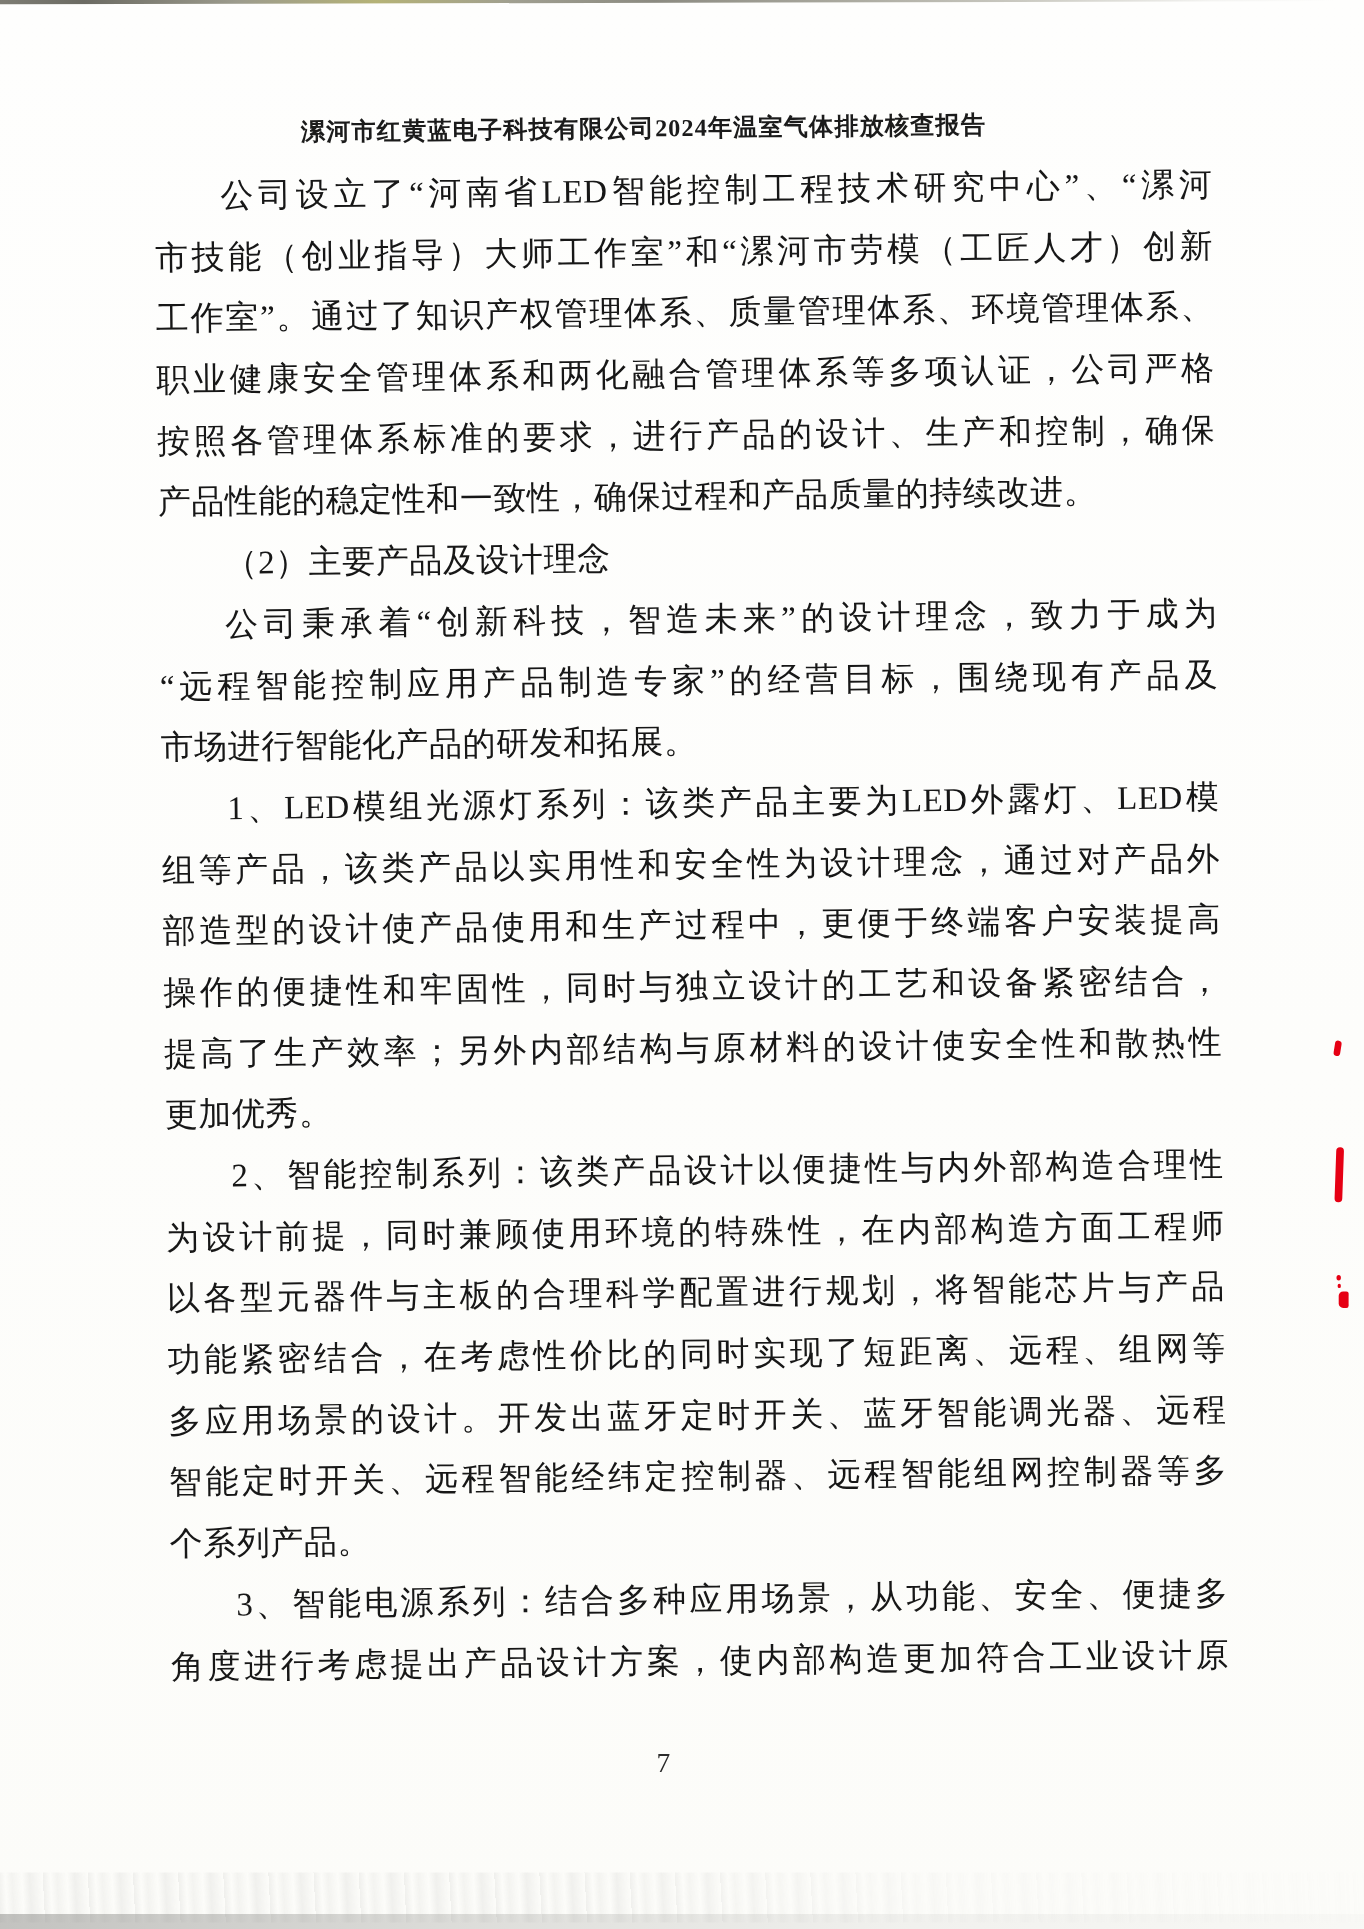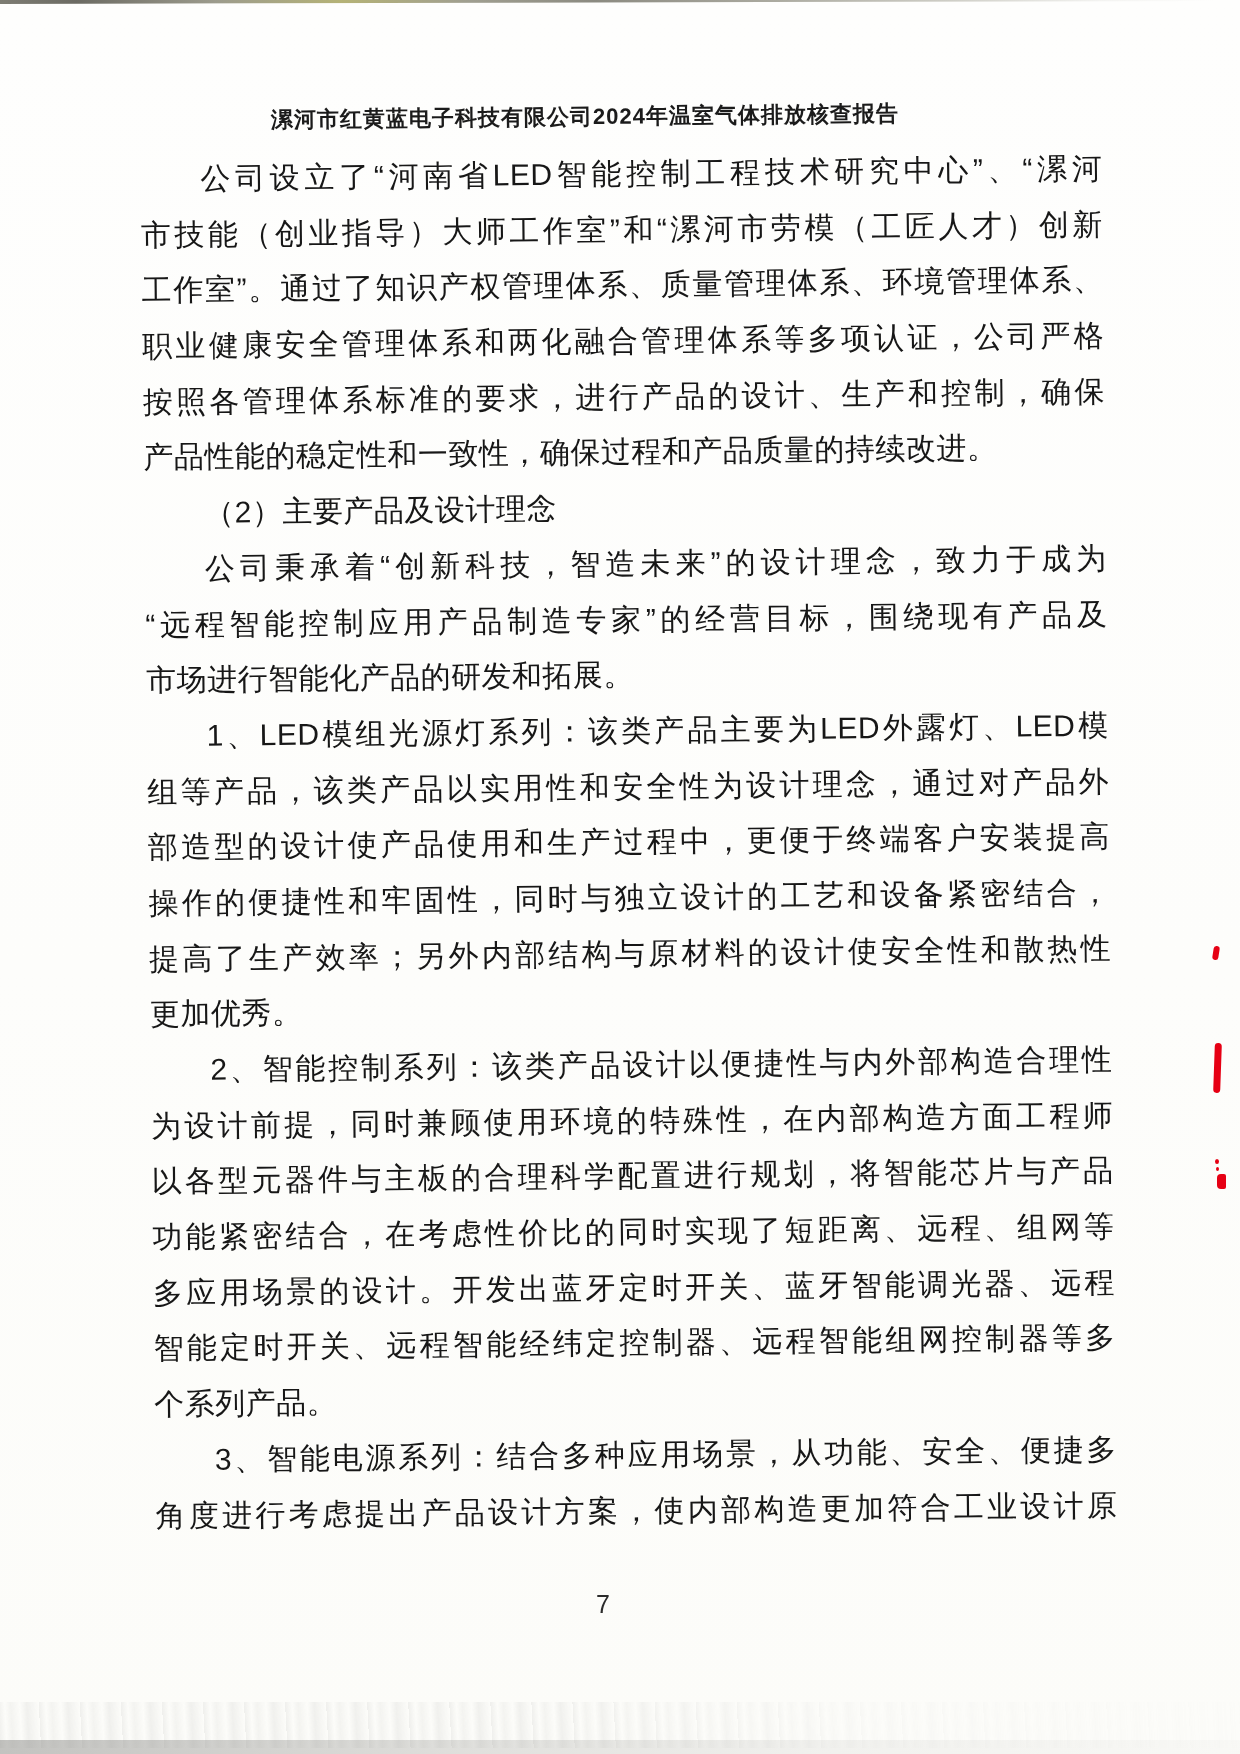--- a/index.html
+++ b/index.html
@@ -6,21 +6,21 @@
     margin: 0;
     padding: 0;
     background: #ffffff;
   }
   .page {
     position: relative;
     width: 1240px;
     height: 1754px;
     overflow: hidden;
     background: linear-gradient(180deg, #fefefd 0%, #fdfdfb 55%, #fcfcf9 100%);
-    font-family: Liberation Sans, sans-serif;
+    font-family: Liberation Serif, serif;
   }
   
   .scan-edge-top {
     position: absolute;
     top: 0;
     left: -12px;
     right: -12px;
     height: 4px;
     transform: rotate(-0.14deg);
     transform-origin: left top;

